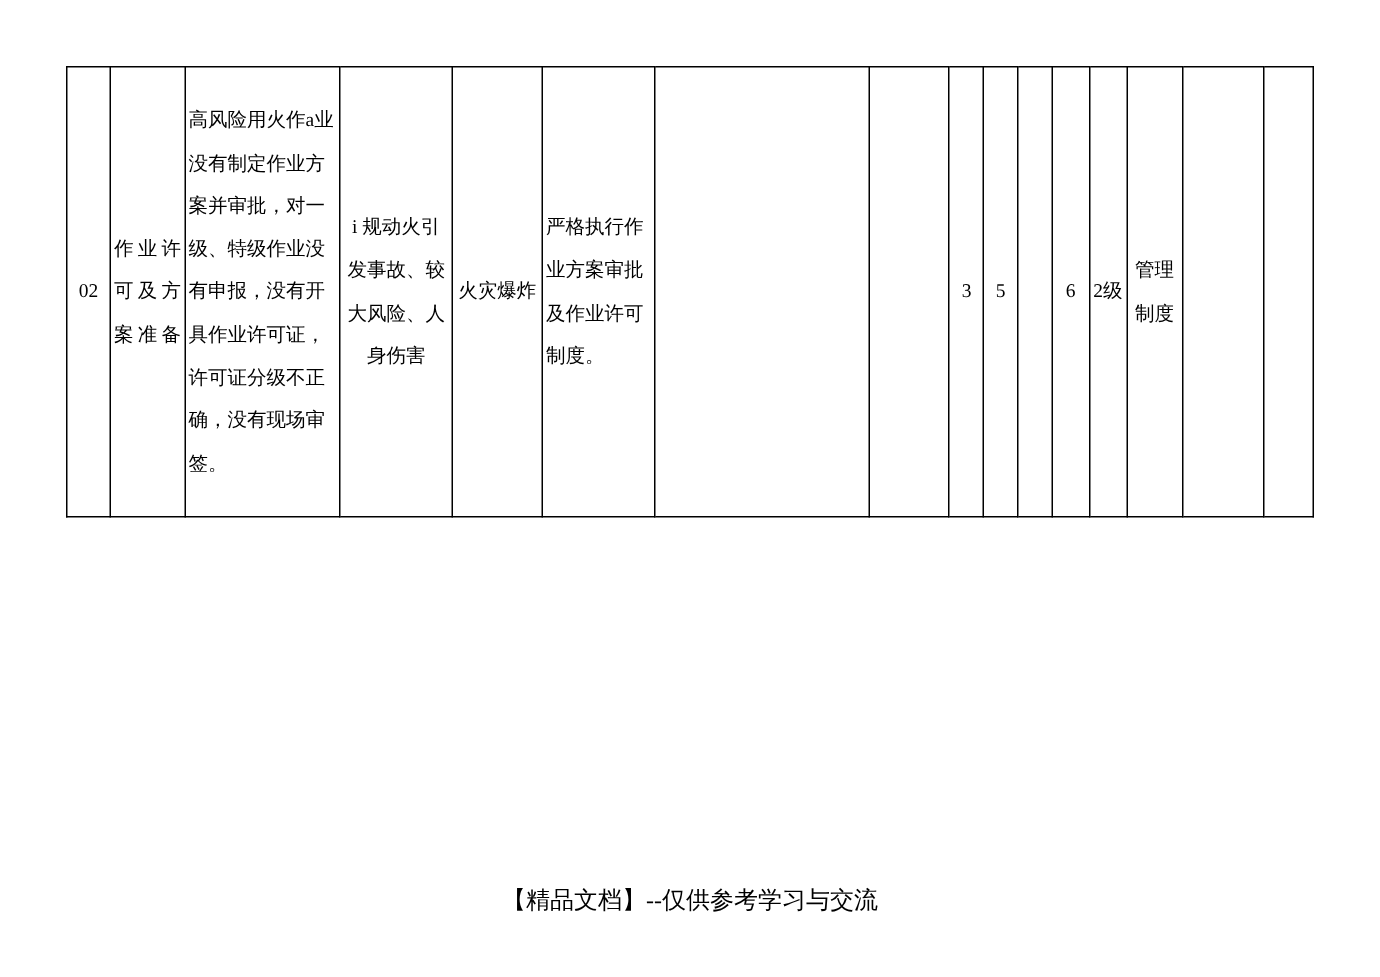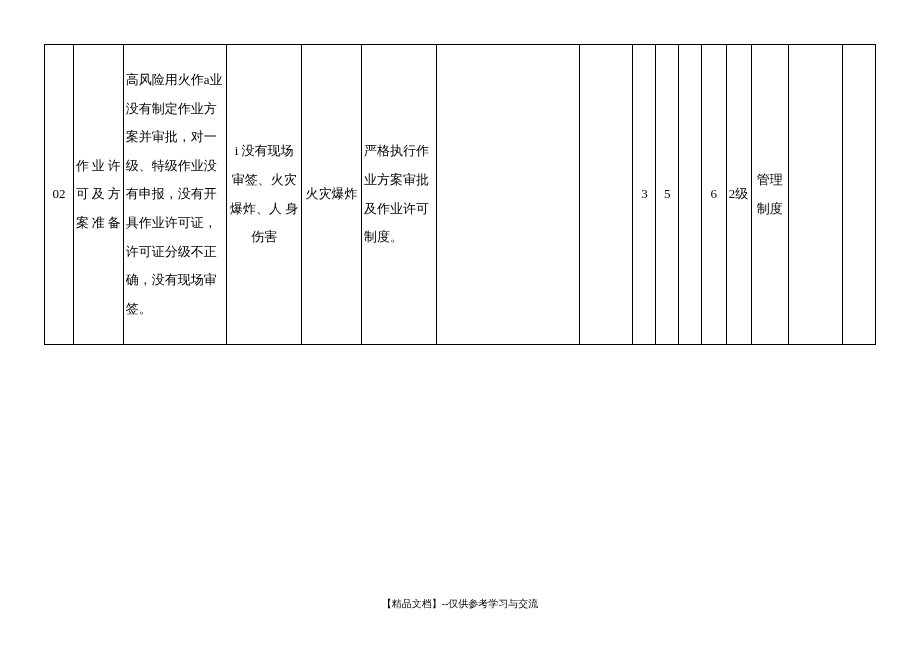--- a/index.html
+++ b/index.html
@@ -51,21 +51,21 @@
     .col-12 { width: 24px; }
     .col-13 { width: 36px; }
     .col-14 { width: 52px; }
     .col-15 { width: 32px; }
     .footer {
       position: absolute;
       bottom: 40px;
       left: 0;
       width: 100%;
       text-align: center;
-      font-size: 10px;
+      font-size: 16px;
       color: #000;
     }
     .justified {
       text-align: justify;
       text-align-last: justify;
     }
     .left-align {
       text-align: left;
       text-align-last: left;
     }
@@ -91,21 +91,21 @@
       <col class="col-12">
         <col class="col-13">
         <col class="col-14">
         <col class="col-15">
     </colgroup>
     <tbody>
         <tr>
       <td>02</td>
       <td class="justified">作业许可及方案准备</td>
       <td class="left-align">高风险用火作a业没有制定作业方案并审批，对一级、特级作业没有申报，没有开具作业许可证，许可证分级不正确，没有现场审签。</td>
-      <td>i 没有现场审签、火灾爆炸、人
+      <td>i 规动火引发事故、较大风险、人
 身伤害</td>
       <td>火灾爆炸</td>
       <td class="left-align">严格执行作业方案审批及作业许可制度。</td>
       <td></td>
       <td></td>
       <td>3</td>
       <td>5</td>
       <td></td>
       <td>6</td>
       <td>2级</td>

